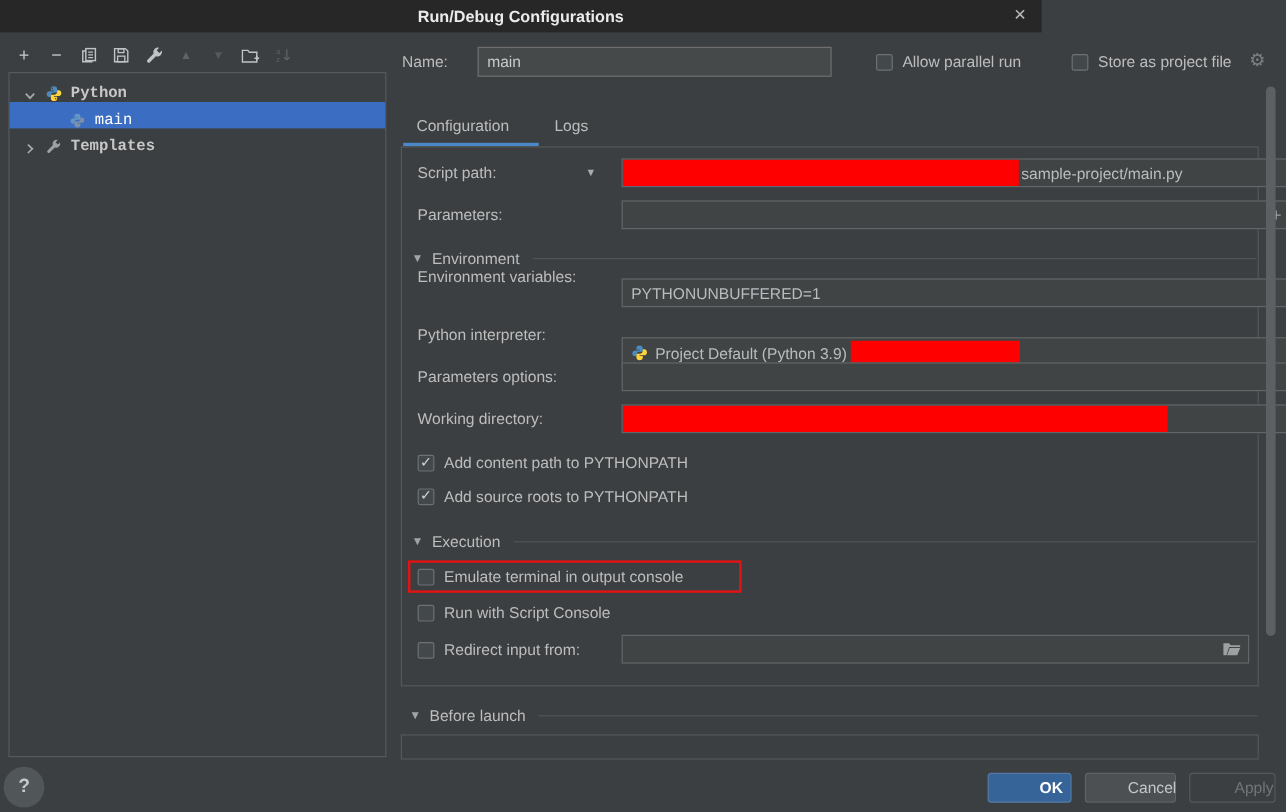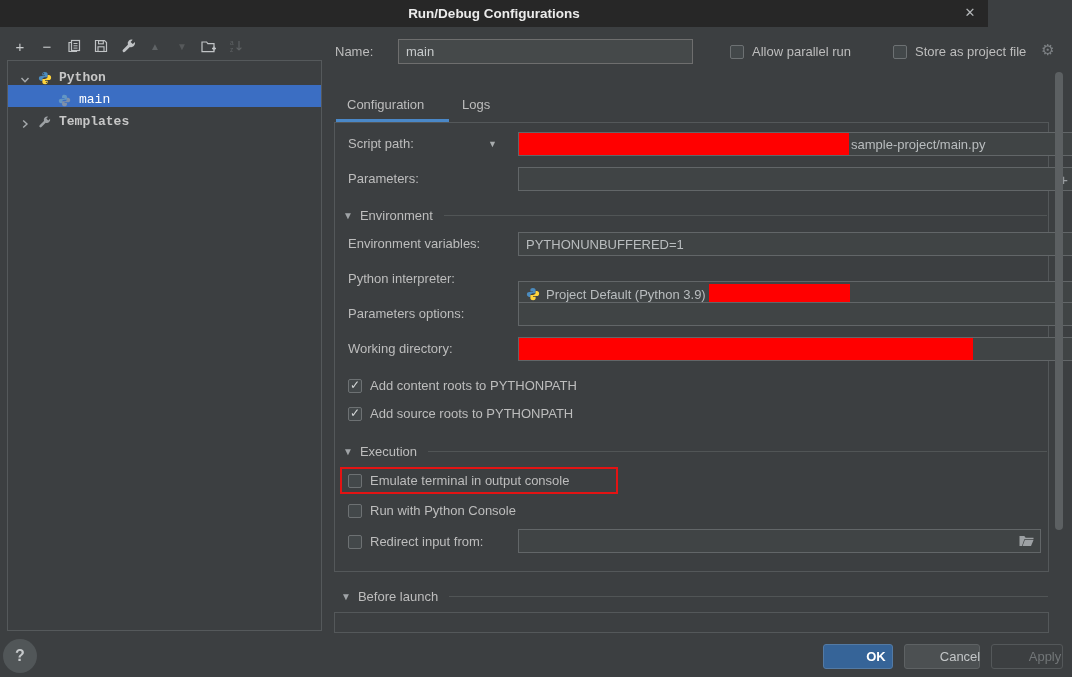--- a/index.html
+++ b/index.html
@@ -3,21 +3,21 @@
 <meta charset="utf-8">
 <style>
   * { margin:0; padding:0; box-sizing:border-box; }
   html,body { background:#3c3f41; }
   .dialog {
     position:relative; width:1072px; height:677px; overflow:hidden;
     background:#3c3f41; font-family:"Liberation Sans", sans-serif;
     font-size:13px; color:#bdbdbd;
   }
   
-  .titlebar { position:absolute; left:0; top:0; width:988px; height:27px; background:#272727; }
+  .titlebar { position:absolute; left:0; top:0; width:868px; height:27px; background:#272727; }
   .title { position:absolute; left:0; right:0; top:0; height:27px; line-height:27px;
            text-align:center; color:#ebebeb; font-weight:bold; font-size:13.5px; }
   .close-x { position:absolute; right:8px; top:3px; width:20px; height:20px; line-height:20px;
              text-align:center; color:#b4b7b9; font-size:13px; cursor:pointer; }
   
   .toolbar { position:absolute; left:12px; top:36px; height:20px; display:flex; gap:11px; align-items:center; }
   .tbicon { width:16px; height:16px; display:flex; align-items:center; justify-content:center;
             color:#c7cacc; font-size:15px; cursor:pointer; }
   .tbicon.disabled { color:#5f6365; cursor:default; }
   
@@ -211,21 +211,21 @@
           </svg>
       </span>
     </div>
 
     <div class="section" style="top:85px;">
       <span class="tri">▼</span>
       <span>Environment</span>
       <span class="rule"></span>
     </div>
 
-    <div class="rlabel" style="left:13px; top:113px;">Environment variables:</div>
+    <div class="rlabel" style="left:13px; top:100px;">Environment variables:</div>
     <div class="field" style="top:109px;">
       <span style="margin-left:7px;">PYTHONUNBUFFERED=1</span>
       <span class="spacer"></span>
       <span class="ficon">
         <svg width="12" height="13" viewBox="0 0 12 13">
             <rect x="1" y="1" width="10" height="11" fill="none" stroke="#9da1a4" stroke-width="1.2"></rect>
             <path d="M3 4h6M3 6.5h6M3 9h6" stroke="#9da1a4" stroke-width="1"></path>
           </svg>
       </span>
     </div>
@@ -261,41 +261,41 @@
       <span class="ficon">
         <svg width="15" height="12" viewBox="0 0 15 12">
             <path fill="#9da1a4" d="M.5 1h4.8l1.3 1.7h7.9v1.5H5.3L3 11H.5z"></path>
             <path fill="#9da1a4" d="M5.8 5h8.7L12 11H3.6z"></path>
           </svg>
       </span>
     </div>
 
     <div class="cbrow" style="left:13px; top:255px;">
       <span class="checkbox checked"></span>
-      <span>Add content roots to PYTHONPATH</span>
+      <span>Add content path to PYTHONPATH</span>
     </div>
     <div class="cbrow" style="left:13px; top:283px;">
       <span class="checkbox checked"></span>
       <span>Add source roots to PYTHONPATH</span>
     </div>
 
     <div class="section" style="top:321px;">
       <span class="tri">▼</span>
       <span>Execution</span>
       <span class="rule"></span>
     </div>
 
     <div class="hl-red">
       <span class="checkbox"></span>
       <span>Emulate terminal in output console</span>
     </div>
 
     <div class="cbrow" style="left:13px; top:380px;">
       <span class="checkbox"></span>
-      <span>Run with Python Console</span>
+      <span>Run with Script Console</span>
     </div>
 
     <div class="cbrow" style="left:13px; top:411px;">
       <span class="checkbox"></span>
       <span>Redirect input from:</span>
     </div>
     <div class="field" style="top:406px; width:523px;">
       <span class="spacer"></span>
       <span class="ficon">
         <svg width="15" height="12" viewBox="0 0 15 12">

